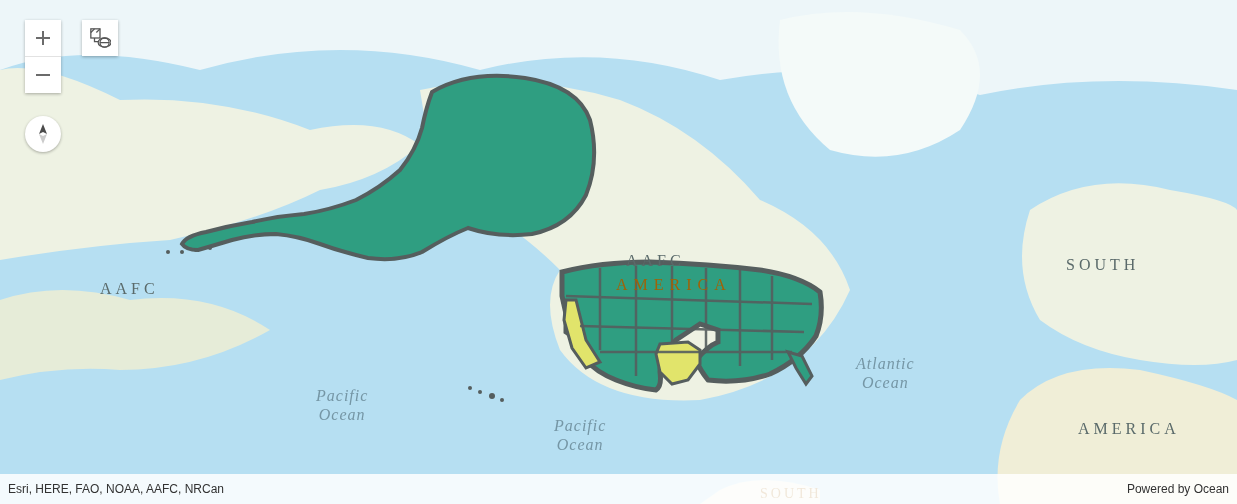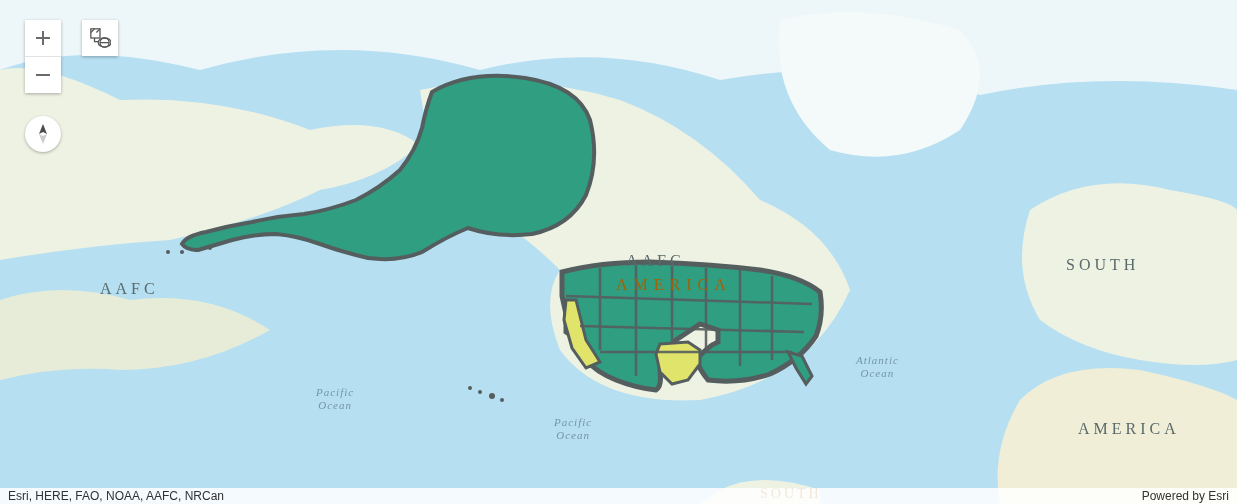--- a/index.html
+++ b/index.html
@@ -77,21 +77,21 @@
     justify-content: center;
     cursor: pointer;
   }
 
   
   .attrib {
     position: absolute;
     left: 0;
     right: 0;
     bottom: 0;
-    height: 16px;
+    height: 30px;
     background: rgba(255,255,255,0.85);
     font-size: 12px;
     color: #323232;
     display: flex;
     align-items: center;
     padding: 0 8px;
   }
   .attrib-left { flex: 1; }
   .attrib-right { }
 
@@ -100,21 +100,21 @@
     position: absolute;
     font-family: Georgia, "Times New Roman", serif;
     color: #5a6a6a;
     letter-spacing: 4px;
     font-weight: 500;
     white-space: nowrap;
     pointer-events: none;
   }
   .map-label.big { font-size: 16px; }
   .map-label.mid { font-size: 14px; letter-spacing: 3px; }
-  .map-label.small { font-size: 11px; letter-spacing: 1px; font-style: italic; color: #7596a5; line-height: 1.2; text-align:center;}
+  .map-label.small { font-size: 16px; letter-spacing: 1px; font-style: italic; color: #7596a5; line-height: 1.2; text-align:center;}
   .cut { color: #a16207; }
 </style>
 </head>
 <body>
 
 <div class="map-viewport">
 
   <svg class="map-bg" viewBox="0 0 1237 504" preserveAspectRatio="none">
 
     <rect x="0" y="0" width="1237" height="504" fill="#b6dff2"></rect>
@@ -234,16 +234,16 @@
 
   <div class="compass" title="Reset orientation">
     <svg width="16" height="22" viewBox="0 0 16 22">
       <path d="M8 1 L12 11 L8 9 L4 11 Z" fill="#4b4b4b"></path>
       <path d="M8 21 L12 11 L8 13 L4 11 Z" fill="#cbcbcb"></path>
     </svg>
   </div>
 
   <div class="attrib">
     <span class="attrib-left">Esri, HERE, FAO, NOAA, AAFC, NRCan</span>
-    <span class="attrib-right">Powered by Esri</span>
+    <span class="attrib-right">Powered by Ocean</span>
   </div>
 
 </div>
 
 </body></html>

